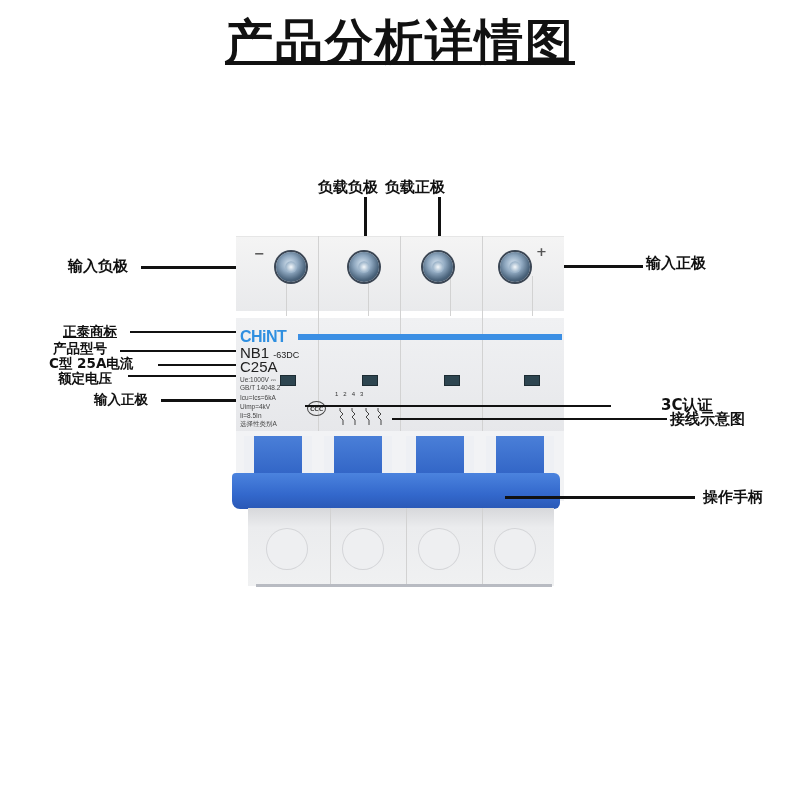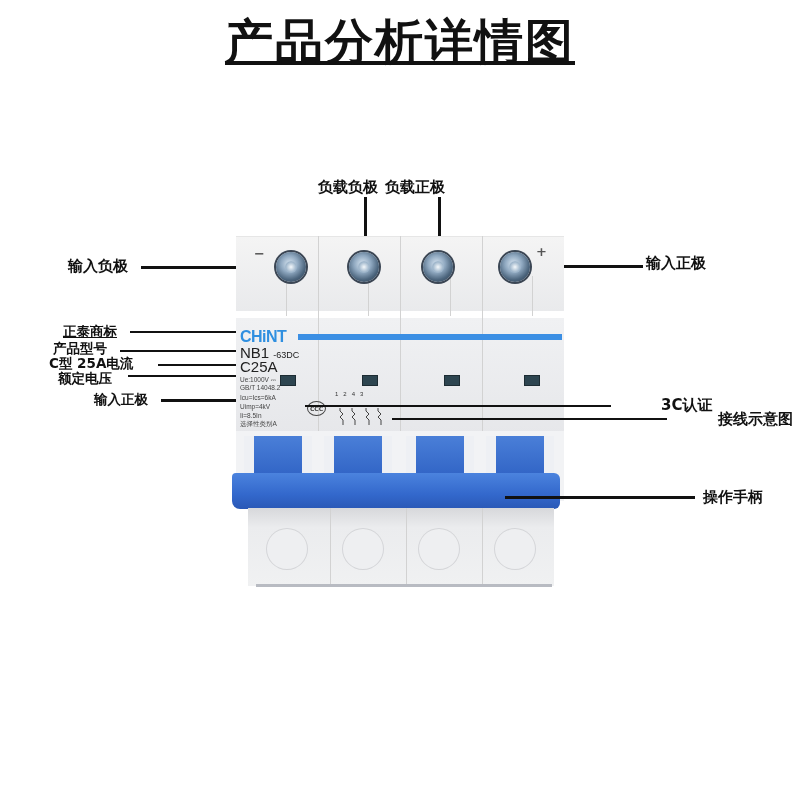--- a/index.html
+++ b/index.html
@@ -142,15 +142,15 @@
   <div class="knob" style="left:30px;"></div>
   <div class="knob" style="left:106px;"></div>
   <div class="knob" style="left:182px;"></div>
   <div class="knob" style="left:258px;"></div>
   <div class="shadow"></div>
 </div>
 
 <div class="line" style="left:305px; top:405px; width:306px; height:2px;"></div>
 <div class="lbl" style="left:614px; top:397px;margin-left:47px;">3C认证</div>
 <div class="line" style="left:392px; top:418px; width:275px; height:2px;"></div>
-<div class="lbl" style="left:670px; top:411px;margin-left:48px;">接线示意图</div>
+<div class="lbl" style="left:670px; top:411px;">接线示意图</div>
 <div class="line" style="left:505px; top:496px; width:190px; height:3px;"></div>
 <div class="lbl" style="left:703px; top:489px;">操作手柄</div>
 
 </body></html>

